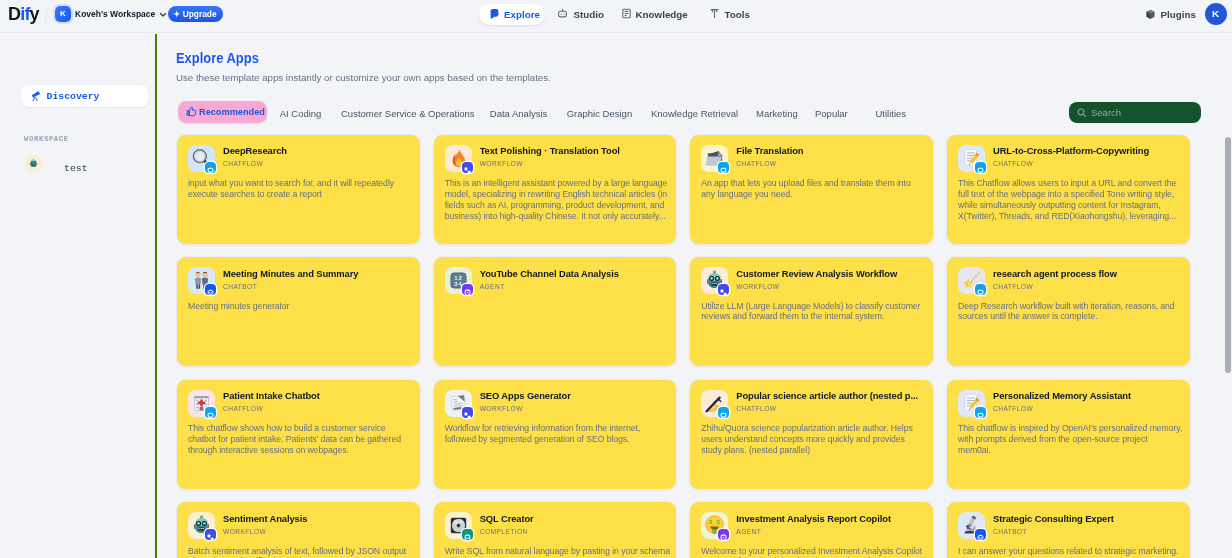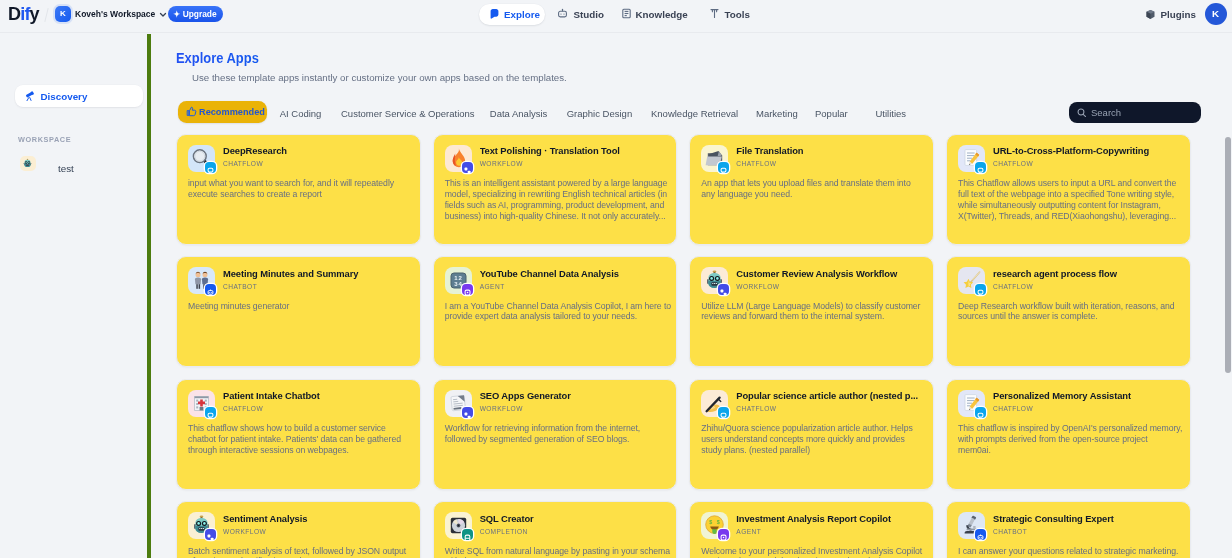--- a/index.html
+++ b/index.html
@@ -17,36 +17,36 @@
   background:linear-gradient(180deg,#3873f8,#1a53ea); color:#fff; font-size:8.4px; font-weight:bold;
   line-height:16px; text-align:center; }
 .navpill { position:absolute; top:3.5px; height:21.5px; background:#fff; border-radius:10.75px;
   box-shadow:0 1px 2px rgba(16,24,40,0.08), 0 0 0 0.5px #eceef2; }
 .navitem { position:absolute; top:9px; font-size:9.8px; font-weight:bold; color:#3a4254; }
 .navitem.blue { color:#155aef; }
 .navic { position:absolute; top:8px; }
 #avatar { position:absolute; left:1204.5px; top:3px; width:22px; height:22px; border-radius:50%;
   background:#2457d8; color:#fff; font-size:9.8px; font-weight:bold; text-align:center; line-height:22px; }
 
-#sidebar { position:absolute; left:7px; top:34px; width:143.5px; height:525px; border-right:4px solid #4d7c0f; }
+#sidebar { position:absolute; left:13px; top:34px; width:143.5px; height:525px; border-right:2px solid #4d7c0f;font-family:Liberation Mono, monospace; }
 #disc { position:absolute; left:8px; top:51px; width:128px; height:22px; background:#fff; border-radius:8px;
   box-shadow:0 1px 2px rgba(16,24,40,0.06), 0 0 0 0.5px #eceef2; }
 #disc span { position:absolute; left:25.5px; top:6px; font-size:9.8px; font-weight:bold; color:#155aef; }
 #wslabel { position:absolute; left:11px; top:100.5px; font-size:7.3px; font-weight:bold; color:#9aa2b5; letter-spacing:0.6px; }
 #testicon { position:absolute; left:13px; top:121.5px; width:15.5px; height:15.5px; border-radius:5px; background:#fbeed3; }
 #testtxt { position:absolute; left:34px; top:129px; font-size:9.8px; color:#344054;padding-left:17px; }
 
 #h1 { position:absolute; left:176px; top:49px; font-size:15.4px; font-weight:bold; transform:scaleX(0.84); transform-origin:left top; letter-spacing:0;
   background:linear-gradient(92deg,#2250f2,#155aef); -webkit-background-clip:text; background-clip:text; color:transparent; }
-#sub { position:absolute; left:176px; top:71.5px; font-size:9.7px; color:#667085;margin-left:16px; }
-#rectab { position:absolute; left:178px; top:101px; width:89px; height:22px; background:#eab308; border-radius:8.5px;
+#sub { position:absolute; left:176px; top:71.5px; font-size:9.7px; color:#667085; }
+#rectab { position:absolute; left:178px; top:101px; width:89px; height:22px; background:#f9a8d4; border-radius:8.5px;
   box-shadow:0 1px 2px rgba(16,24,40,0.07), 0 0 0 0.5px #eceef2;text-align:center; }
 #rectab span { position:absolute; left:21px; top:5.9px; font-size:9.2px; font-weight:bold; color:#2456cf; }
 .tab { position:absolute; top:107.5px; font-size:9.5px; color:#495464; font-weight:500; }
-#search { position:absolute; left:1068.5px; top:101.5px; width:132px; height:21px; border-radius:8px; background:#0f172a; }
+#search { position:absolute; left:1068.5px; top:101.5px; width:132px; height:21px; border-radius:8px; background:#14532d; }
 #search span { position:absolute; left:22.5px; top:5.8px; font-size:9.5px; color:#98a2b3; }
 
 .card { position:absolute; width:244.7px; height:111px; background:#fde047; border-radius:10px;
   border:1px solid #e9ebf0; box-shadow:0 1px 2px rgba(16,24,40,0.04); overflow:hidden; }
 .cicon { position:absolute; left:11px; top:10px; width:27px; height:27px; border-radius:8px; }
 .badge { position:absolute; left:17.2px; top:17.3px; width:11px; height:11px; border-radius:4px;
   box-shadow:0 0 0 1.3px #fff; }
 .ctitle { position:absolute; left:46px; top:10.9px; width:188px; font-size:9.4px; font-weight:bold; color:#101828;
   white-space:nowrap; overflow:hidden; letter-spacing:-0.1px; }
 .ctype { position:absolute; left:46px; top:25.9px; font-size:6.6px; font-weight:500; color:#676f83; letter-spacing:0.45px; }
@@ -273,21 +273,20 @@
         <text x="13.5" y="12.8" font-family="Liberation Sans" font-size="6" font-weight="bold" fill="#eaf3f8" text-anchor="middle" letter-spacing="1">12</text>
         <text x="13.5" y="19.3" font-family="Liberation Sans" font-size="6" font-weight="bold" fill="#eaf3f8" text-anchor="middle" letter-spacing="1">34</text>
       </svg>
     <div class="badge" style="background:#7839ee"><svg width="11" height="11" viewBox="0 0 11 11">
           <rect x="3.1" y="3.1" width="4.9" height="4.9" rx="1.5" fill="none" stroke="#fff" stroke-width="1.05"></rect>
           <circle cx="5.55" cy="5.55" r="0.8" fill="#fff"></circle>
         </svg></div>
   </div>
   <div class="ctitle">YouTube Channel Data Analysis</div>
   <div class="ctype">AGENT</div>
-  <div class="cdesc">I am a YouTube Channel Data Analysis Copilot, I am here to<br>provide expert data analysis tailored to your needs.</div>
 </div>
 <div class="card" style="left:689.3px;top:256px">
   <div class="cicon" style="background:#fcebd6"><svg width="27" height="27" viewBox="0 0 27 27">
         <rect x="12.6" y="4.8" width="1.8" height="2.4" fill="#4a3c28"></rect>
         <ellipse cx="13.5" cy="4.6" rx="1.9" ry="1" fill="#c9a24a"></ellipse>
         <rect x="6.2" y="12" width="2" height="5" rx="1" fill="#3f4754"></rect>
         <rect x="18.8" y="12" width="2" height="5" rx="1" fill="#3f4754"></rect>
         <path d="M7.4 10.5a6.1 4.6 0 0 1 12.2 0v6.3a6.1 4.2 0 0 1-12.2 0z" fill="#7ecac4"></path>
         <path d="M7.4 14h12.2v2.8a6.1 4.2 0 0 1-12.2 0z" fill="#3e8a92"></path>
         <circle cx="10.6" cy="11.4" r="2.5" fill="#10151d"></circle>

